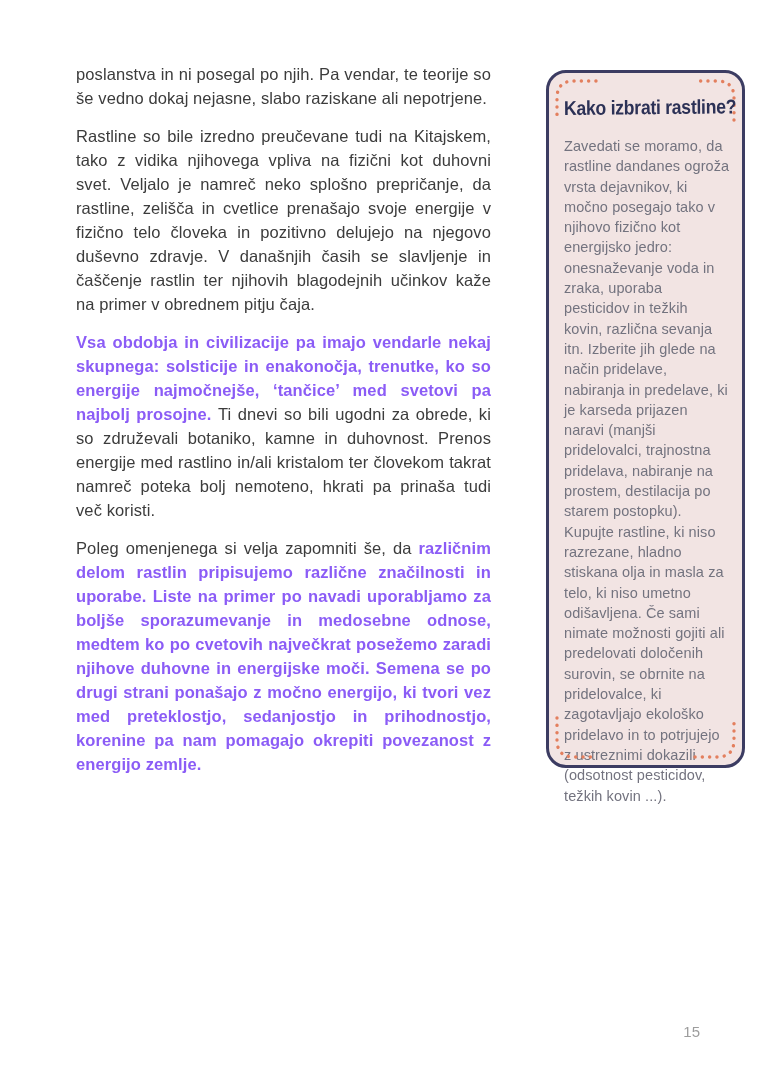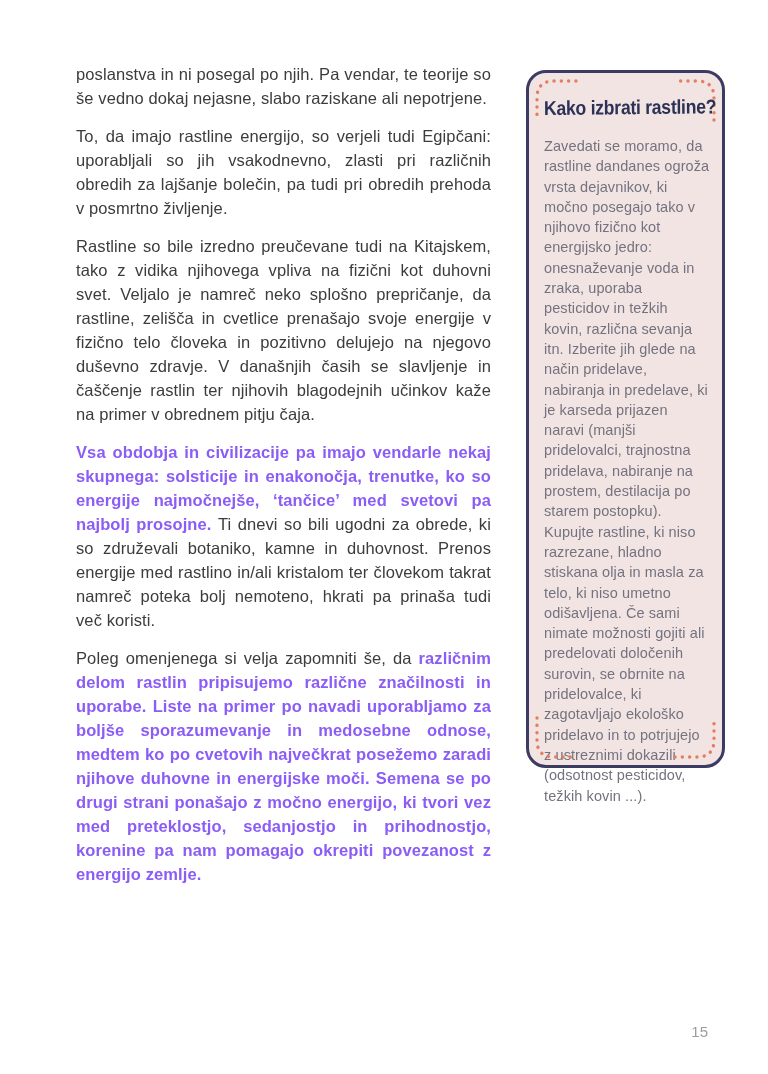--- a/index.html
+++ b/index.html
@@ -33,21 +33,21 @@
     margin-bottom:14px;
     letter-spacing:.1px;
   }
   .text-col p span.bold{
     font-weight:700;
     color:#8b5cf6;
   }
   
   .callout{
     position:absolute;
-    left:526px;top:70px;
+    left:546px;top:70px;
     width:199px;height:698px;
     background:var(--box-bg);
     border:3px solid var(--box-border);
     border-radius:20px;
     padding:24px 12px 0 15px;
   }
   .callout h2{
     font-size:20px;
     font-weight:700;
     color:var(--title-color);
@@ -69,34 +69,33 @@
     pointer-events:none;
   }
   .corner-dots svg{display:block;width:44px;height:44px;}
   .dots-tl{top:5px;left:5px;}
   .dots-tr{top:5px;right:5px;transform:rotate(90deg);}
   .dots-br{bottom:5px;right:5px;transform:rotate(180deg);}
   .dots-bl{bottom:5px;left:5px;transform:rotate(270deg);}
   
   .page-number{
     position:absolute;
-    right:60px;bottom:34px;
+    right:68px;bottom:34px;
     font-size:15px;
     color:var(--page-num);
   }
 </style>
 </head>
 <body>
 
 <main>
 
   <section class="text-col">
     <div>
         <p><span>poslanstva in ni posegal po njih. Pa vendar, te teorije so še vedno dokaj nejasne, slabo raziskane ali nepotrjene.</span></p>
-        <p><span>To, da imajo rastline energijo, so verjeli tudi Egipčani: uporabljali so jih vsakodnevno, zlasti pri različnih obredih za lajšanje bolečin, pa tudi pri obredih prehoda v posmrtno življenje.</span></p>
         <p><span>Rastline so bile izredno preučevane tudi na Kitajskem, tako z vidika njihovega vpliva na fizični kot duhovni svet. Veljalo je namreč neko splošno prepričanje, da rastline, zelišča in cvetlice prenašajo svoje energije v fizično telo človeka in pozitivno delujejo na njegovo duševno zdravje. V današnjih časih se slavljenje in čaščenje rastlin ter njihovih blagodejnih učinkov kaže na primer v obrednem pitju čaja.</span></p>
         <p><span class="bold">Vsa obdobja in civilizacije pa imajo vendarle nekaj skupnega: solsticije in enakonočja, trenutke, ko so energije najmočnejše, ‘tančice’ med svetovi pa najbolj prosojne. </span><span>Ti dnevi so bili ugodni za obrede, ki so združevali botaniko, kamne in duhovnost. Prenos energije med rastlino in/ali kristalom ter človekom takrat namreč poteka bolj nemoteno, hkrati pa prinaša tudi več koristi.</span></p>
         <p><span>Poleg omenjenega si velja zapomniti še, da </span><span class="bold">različnim delom rastlin pripisujemo različne značilnosti in uporabe. Liste na primer po navadi uporabljamo za boljše sporazumevanje in medosebne odnose, medtem ko po cvetovih največkrat posežemo zaradi njihove duhovne in energijske moči. Semena se po drugi strani ponašajo z močno energijo, ki tvori vez med preteklostjo, sedanjostjo in prihodnostjo, korenine pa nam pomagajo okrepiti povezanost z energijo zemlje.</span></p>
       </div>
   </section>
 
   <aside class="callout">
     <span class="corner-dots dots-tl">
       <svg viewBox="0 0 44 44" fill="none">
         <path d="M42 3 H20 Q3 3 3 20 V42" stroke="var(--dots)" stroke-width="3.4" stroke-linecap="round" stroke-dasharray="0.1 7.2"></path>

